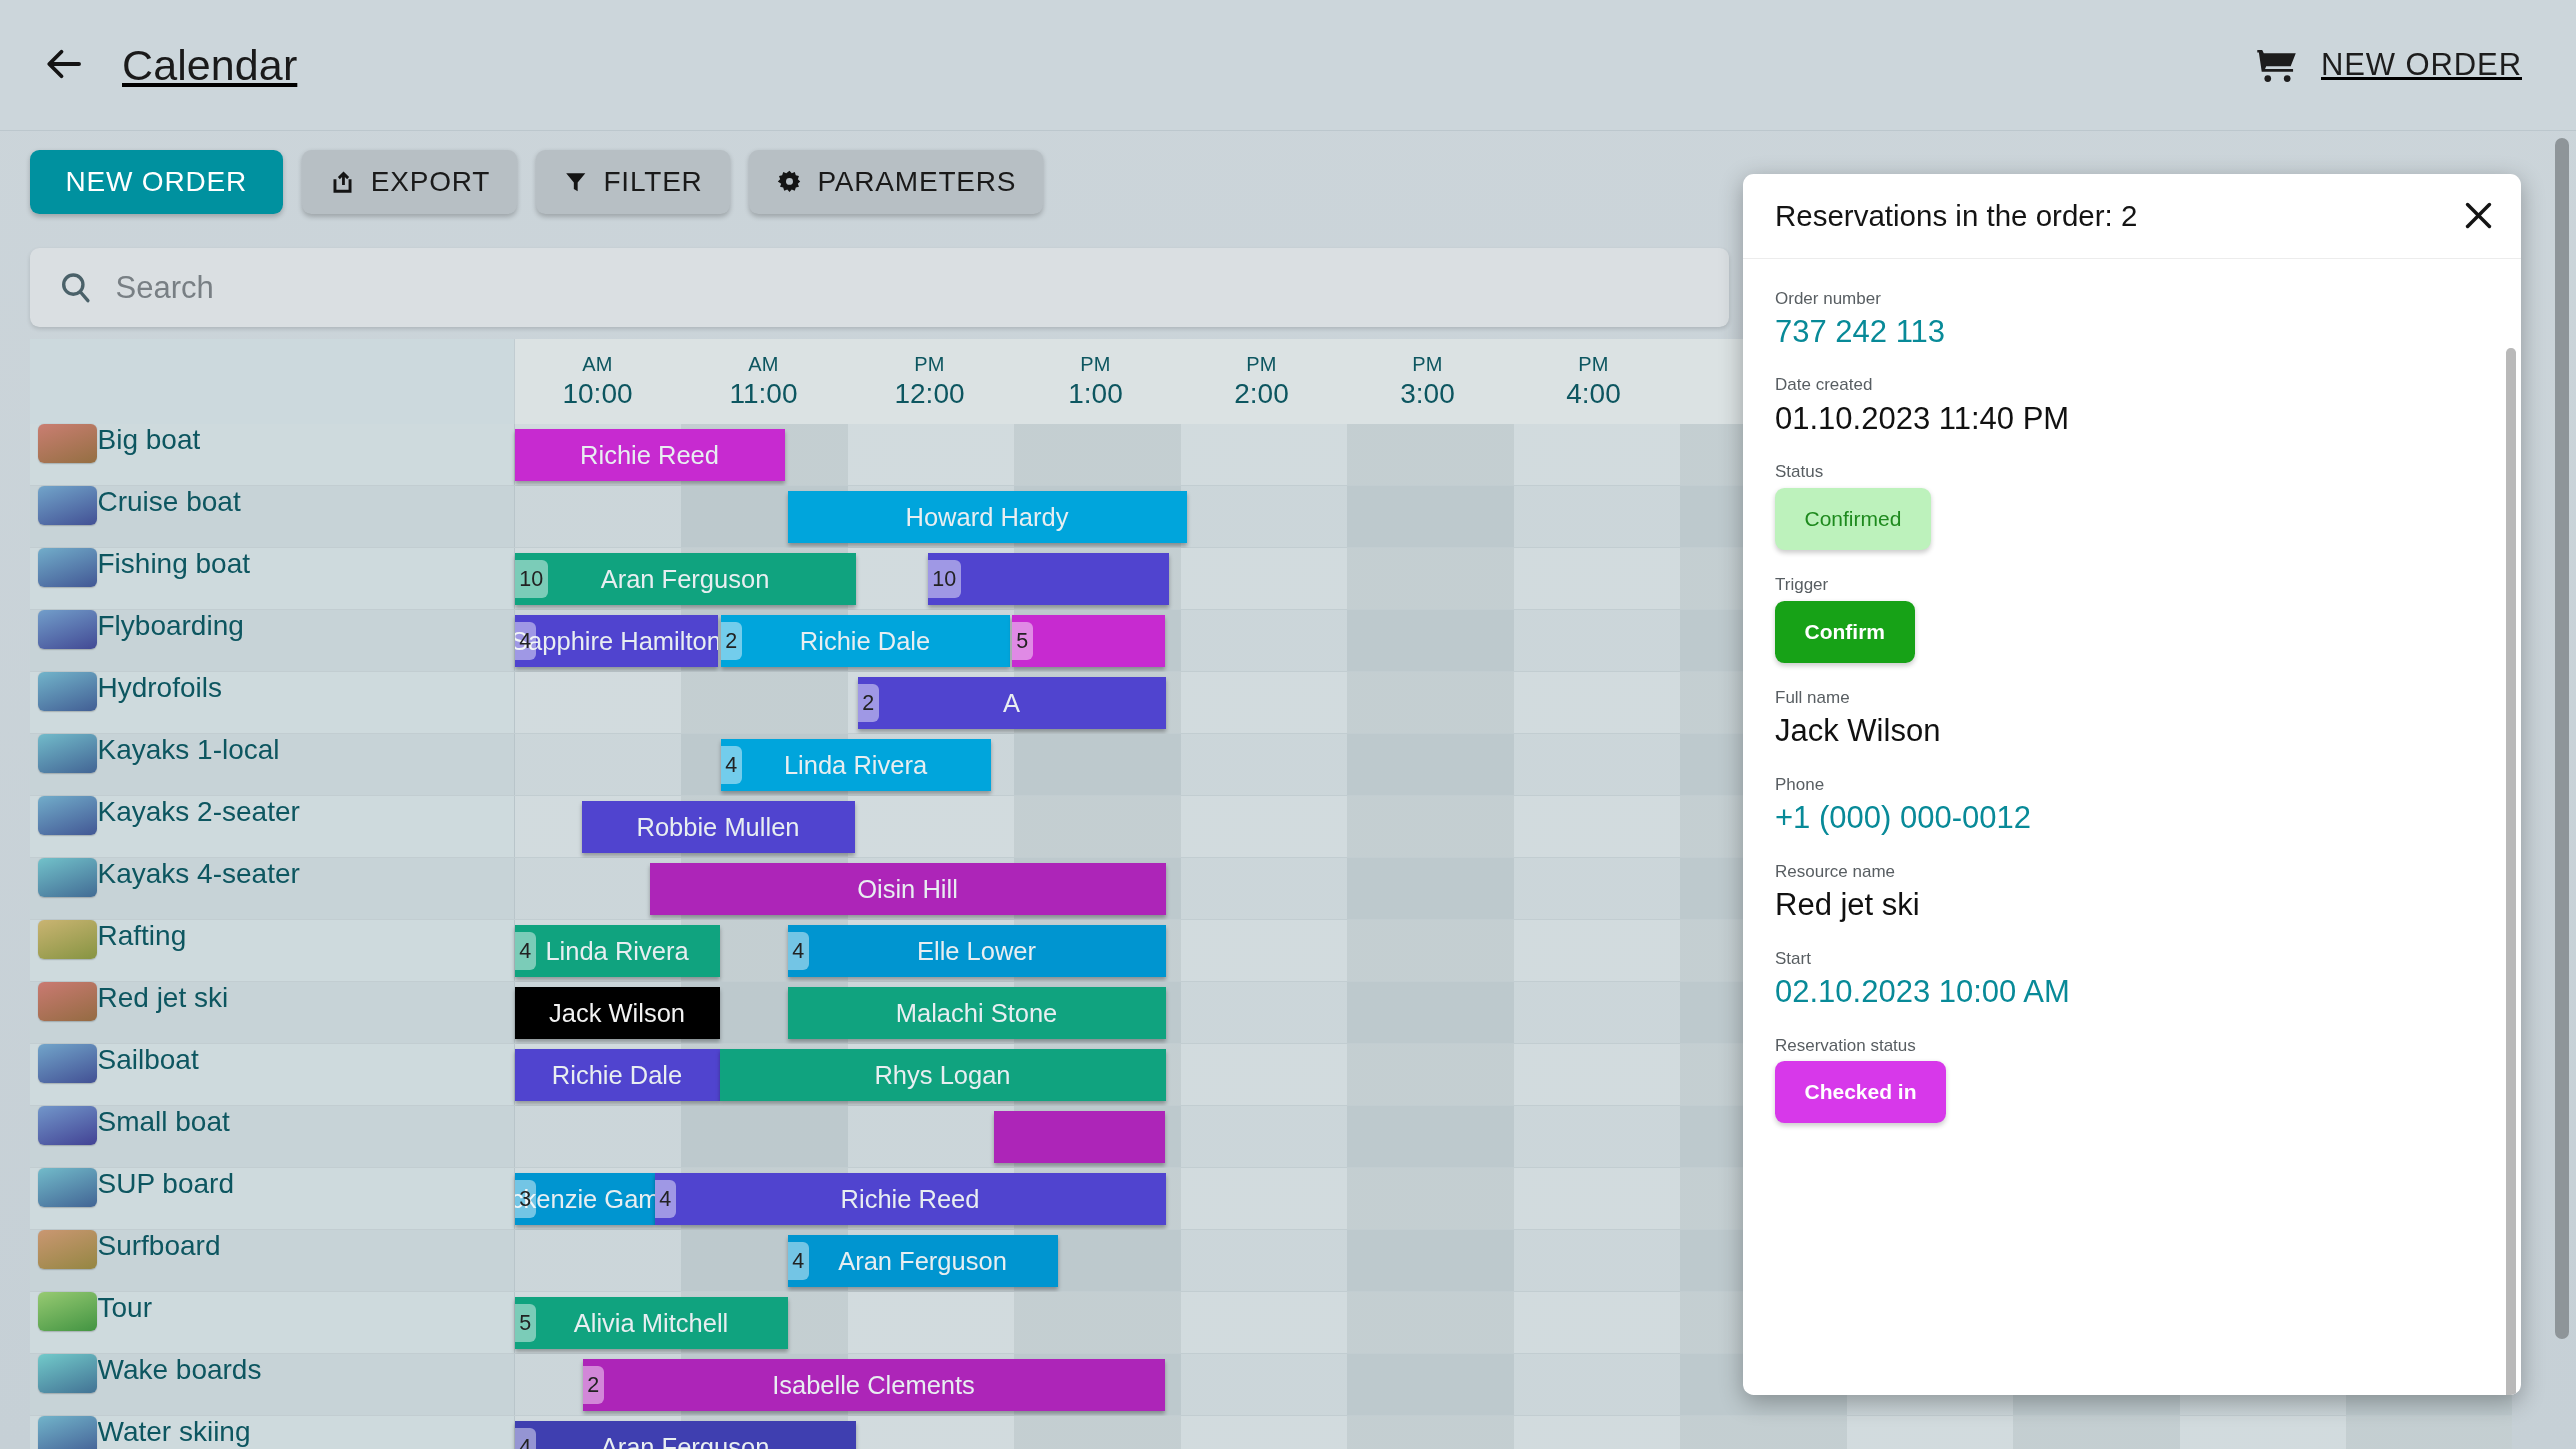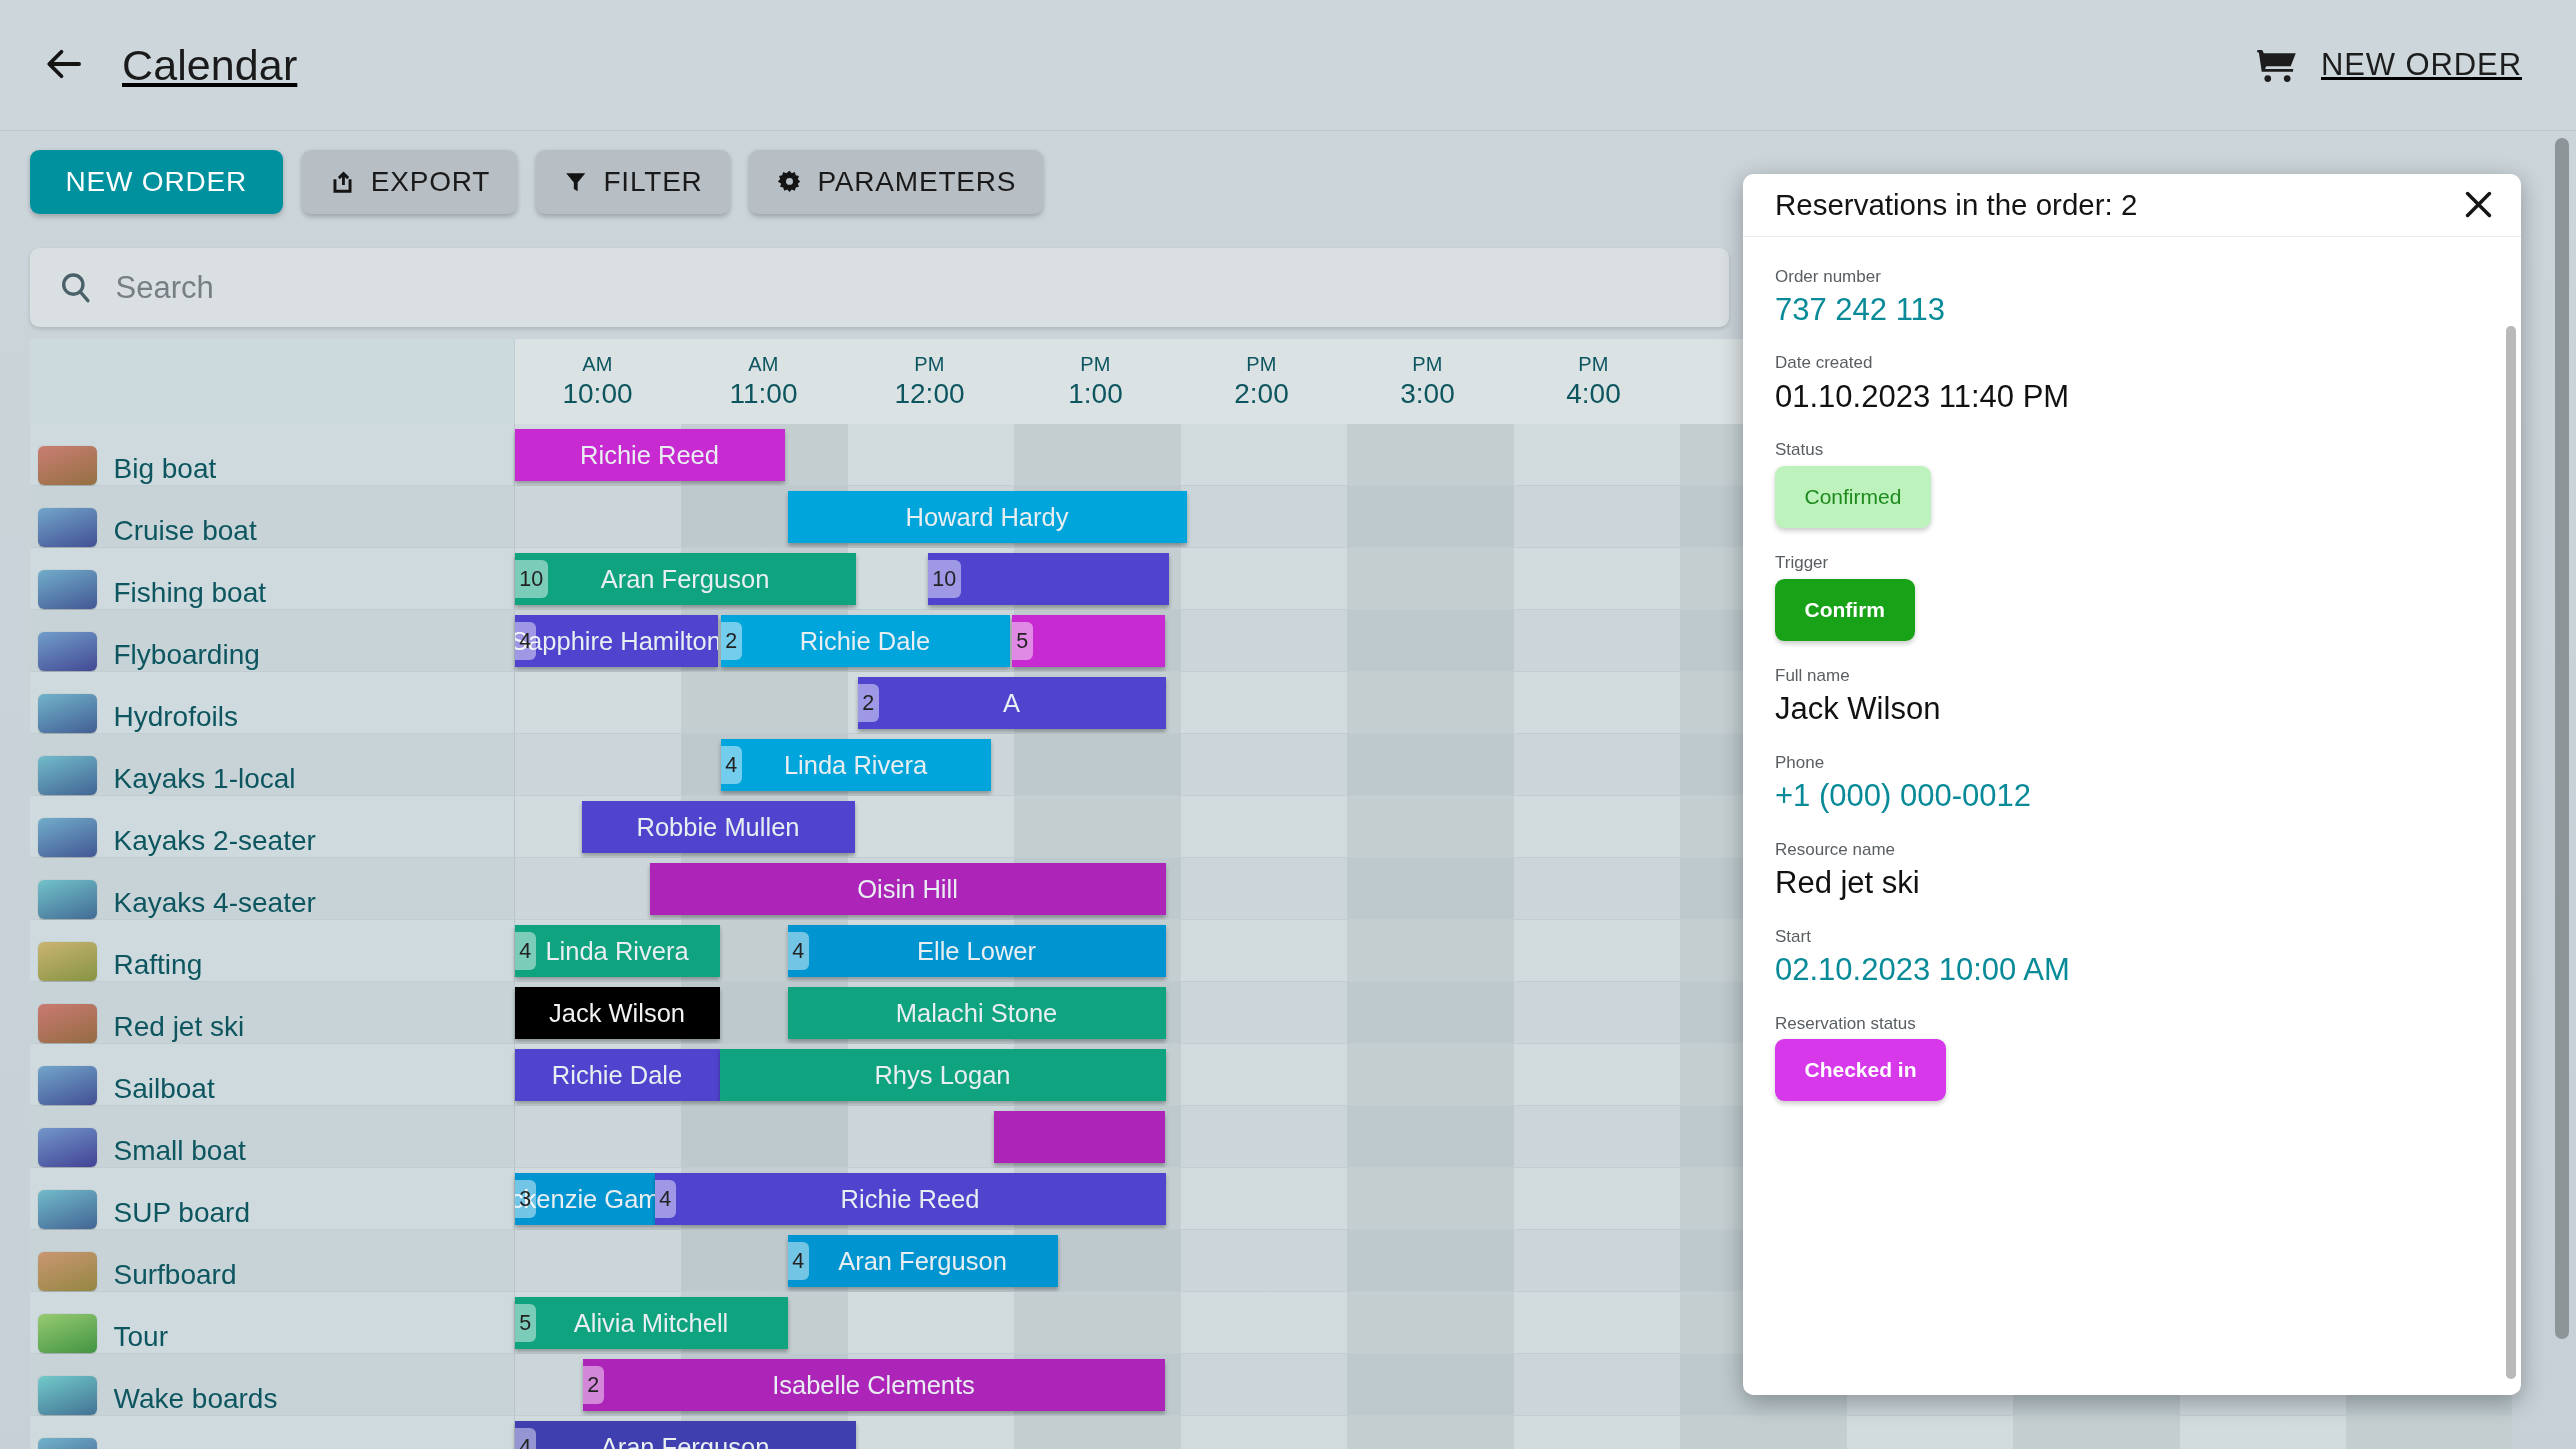--- a/index.html
+++ b/index.html
@@ -104,21 +104,21 @@
 
   .cal-body { position: relative; }
   .row {
     display: flex; height: 62px; position: relative;
     border-bottom: 0.7px solid #c2cdd1;
   }
   .row:nth-child(odd) .label-cell { background: #cedadd; }
   .row:nth-child(even) .label-cell { background: #c7d3d7; }
   .label-cell {
     width: 485px; flex: 0 0 485px;
-    display: flex; align-items: flex-end; gap: 17px;
+    display: flex; align-items: flex-start; gap: 1px;
     padding-left: 8px;
     border-right: 1.3px solid #b9c5ca;
   }
   .thumb {
     width: 59px; height: 39px; border-radius: 6px; flex: 0 0 59px;
     background-size: cover; background-position: center;
     box-shadow: 0 0.7px 1.3px rgba(0,0,0,.2);
   }
   .res-name {
     font-size: 28px; color: #0d5660; white-space: nowrap;
@@ -153,21 +153,21 @@
 
   
   .panel {
     position: absolute; left: 1743px; top: 174px;
     width: 778px; height: 1221px;
     background: #fff; border-radius: 10.7px;
     box-shadow: 0 6.7px 23px rgba(0,0,0,.3);
     overflow: hidden;
   }
   .panel-head {
-    height: 63px; display: flex; align-items: center;
+    height: 85px; display: flex; align-items: center;
     padding: 0 21px 0 32px; border-bottom: 1.3px solid #ececec;
   }
   .panel-title { font-size: 29.5px; color: #141414; flex: 1; }
   .panel-close { cursor: pointer; width: 43px; height: 43px;
     display:flex; align-items:center; justify-content:center; }
   .panel-close svg { width: 35px; height: 35px; }
   .panel-body {
     padding: 29.5px 32px 0 32px;
     height: calc(100% - 85px);
     position: relative;

